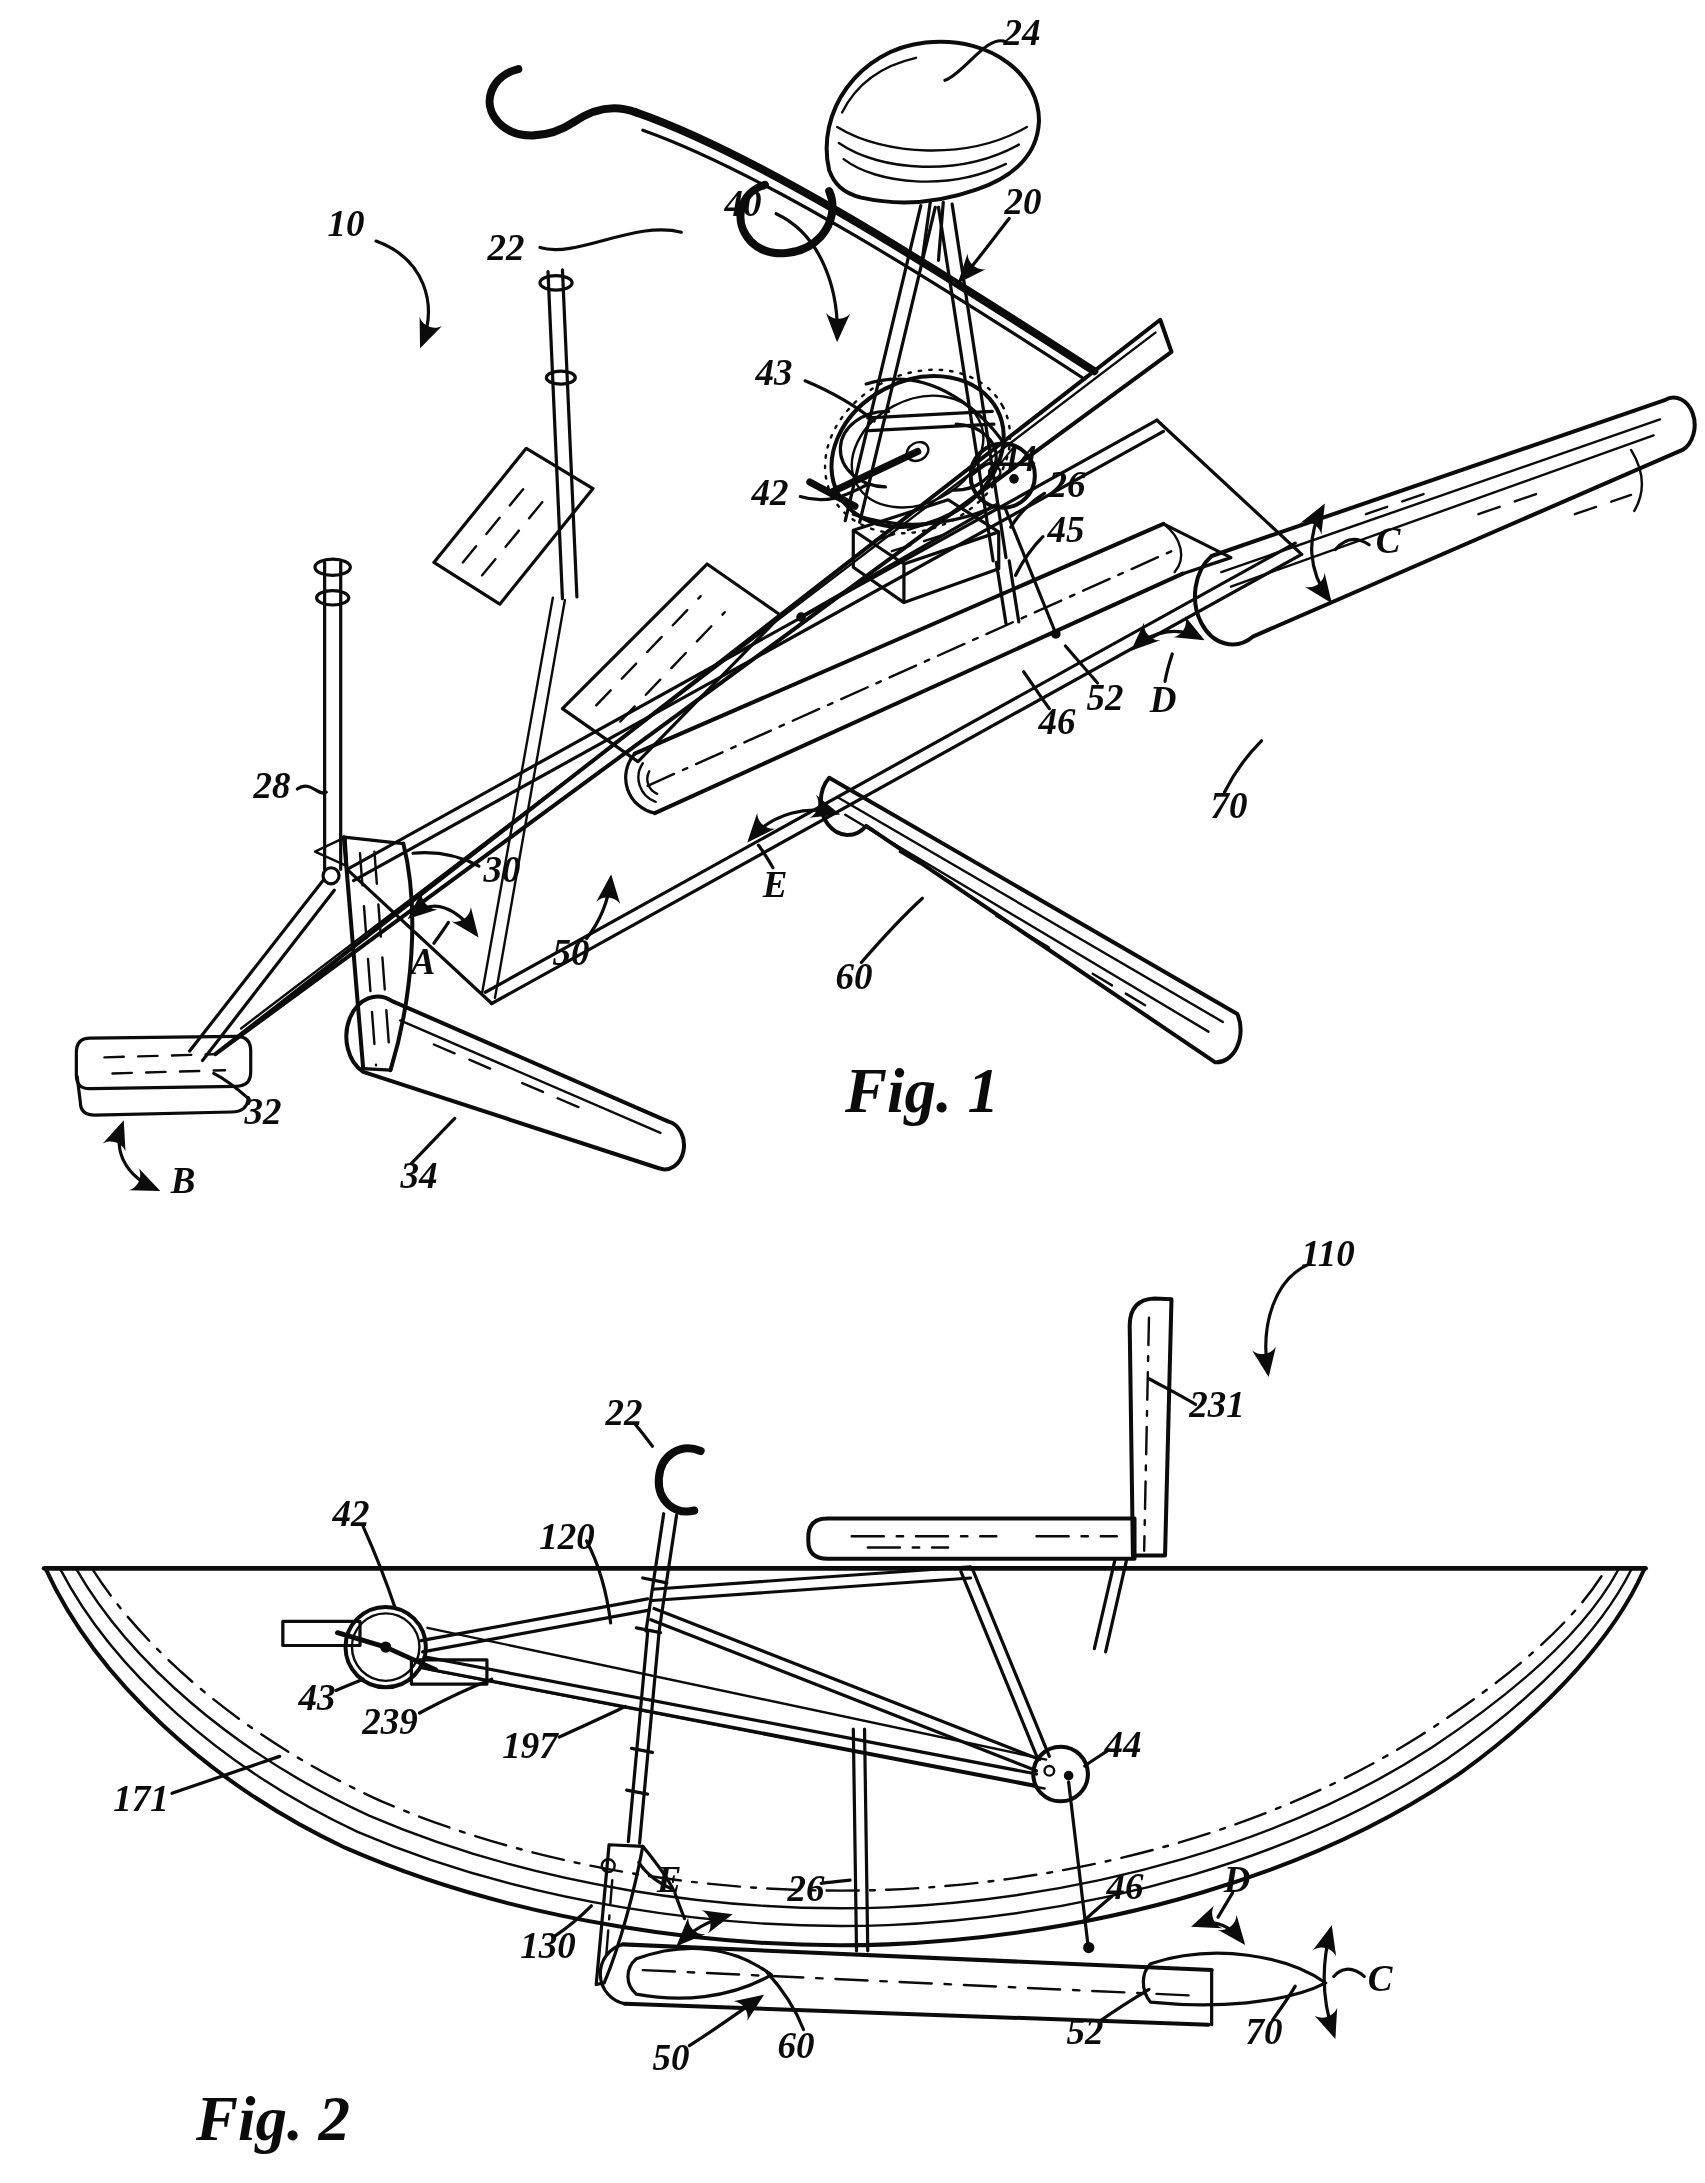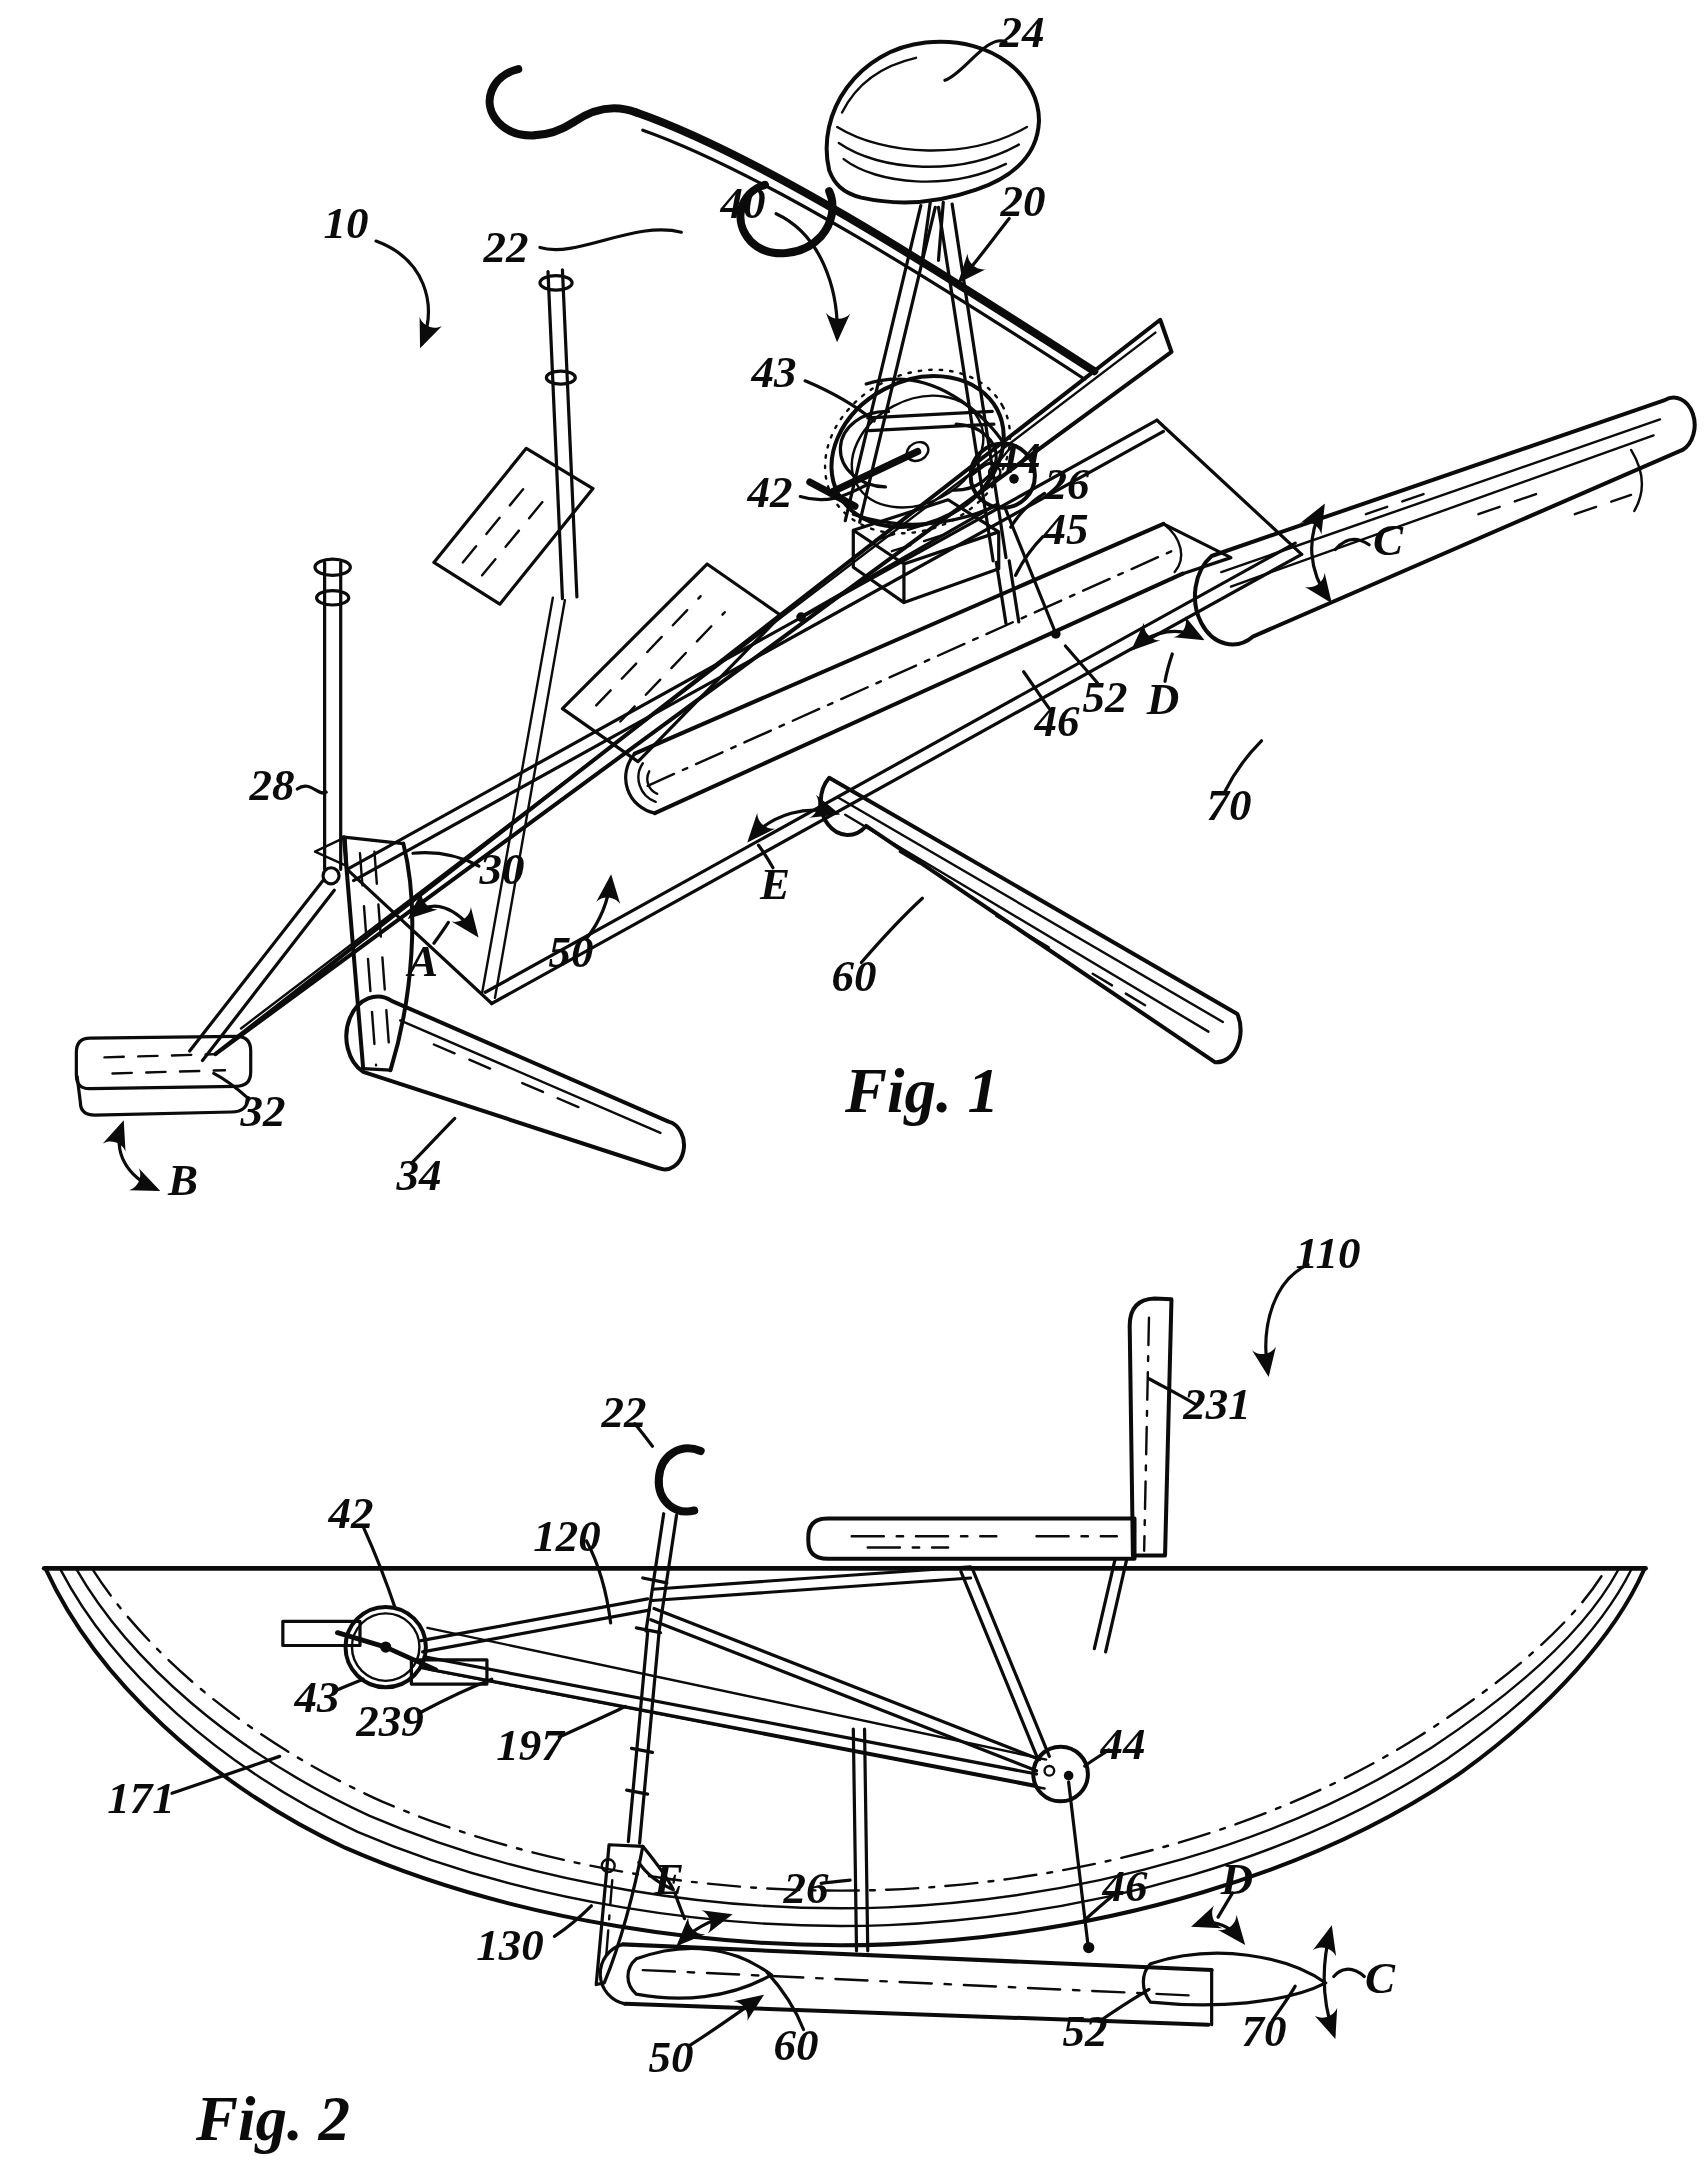--- a/index.html
+++ b/index.html
@@ -1,21 +1,21 @@
 <!DOCTYPE html>
 <html style="font-size:13px"><head>
 <meta charset="utf-8">
 <style>
   html,body{margin:0;padding:0;background:#fff;}
   .sheet{position:relative;width:1705px;height:2183px;background:#ffffff;overflow:hidden;
          font-family:"Liberation Serif", serif;}
   .sheet svg{position:absolute;left:0;top:0;}
   .ref-label{position:absolute;transform:translate(-50%,-50%);
              font-family:"Liberation Serif", serif;font-style:italic;font-weight:bold;
-             font-size:45px;color:#0b0b0b;white-space:nowrap;line-height:1;}
+             font-size:37px;color:#0b0b0b;white-space:nowrap;line-height:1;}
   .fig-title{position:absolute;transform:translate(-50%,-50%);
              font-family:Liberation Serif, serif;font-style:italic;font-weight:bold;
              font-size:63px;color:#0b0b0b;white-space:nowrap;line-height:1;}
   path,line,circle,ellipse,rect,polyline{vector-effect:none;}
 </style>
 </head>
 <body>
 
 <div class="sheet">
 
@@ -313,21 +313,21 @@
   <div>
       <div class="ref-label" style="left: 1328px; top: 1253px;">110</div>
       <div class="ref-label" style="left: 1217px; top: 1404px;">231</div>
       <div class="ref-label" style="left: 624px; top: 1412px;">22</div>
       <div class="ref-label" style="left: 567px; top: 1525px; margin-top: 11px;">120</div>
       <div class="ref-label" style="left: 351px; top: 1513px;">42</div>
       <div class="ref-label" style="left: 317px; top: 1697px;">43</div>
       <div class="ref-label" style="left: 390px; top: 1721px;">239</div>
       <div class="ref-label" style="left: 530px; top: 1745px;">197</div>
       <div class="ref-label" style="left: 141px; top: 1798px;">171</div>
-      <div class="ref-label" style="left: 510px; top: 1945px;">130</div>
+      <div class="ref-label" style="left: 548px; top: 1945px;">130</div>
       <div class="ref-label" style="left: 669px; top: 1879px;">E</div>
       <div class="ref-label" style="left: 806px; top: 1888px;">26</div>
       <div class="ref-label" style="left: 1125px; top: 1886px;">46</div>
       <div class="ref-label" style="left: 1123px; top: 1744px;">44</div>
       <div class="ref-label" style="left: 1237px; top: 1879px;">D</div>
       <div class="ref-label" style="left: 1380px; top: 1978px;">C</div>
       <div class="ref-label" style="left: 671px; top: 2057px;">50</div>
       <div class="ref-label" style="left: 796px; top: 2045px;">60</div>
       <div class="ref-label" style="left: 1085px; top: 2031px;">52</div>
       <div class="ref-label" style="left: 1264px; top: 2031px;">70</div>

